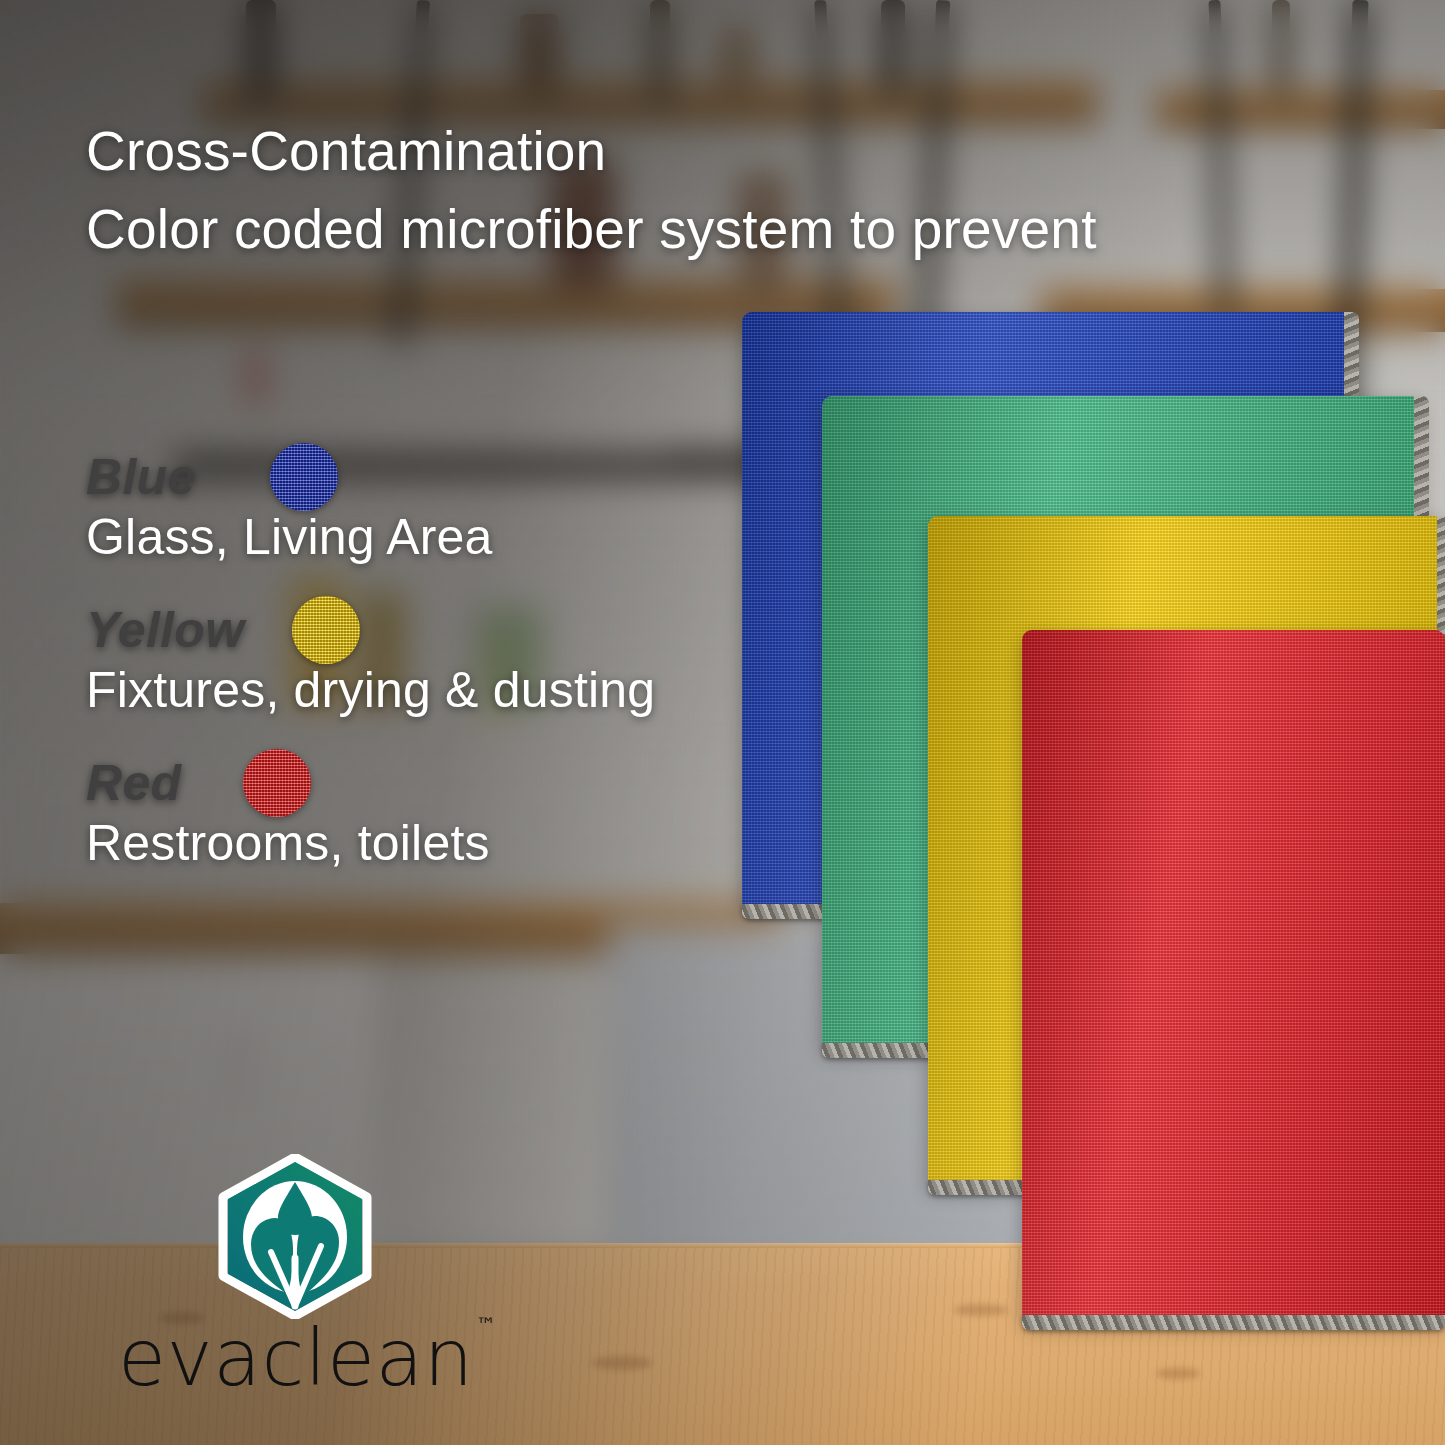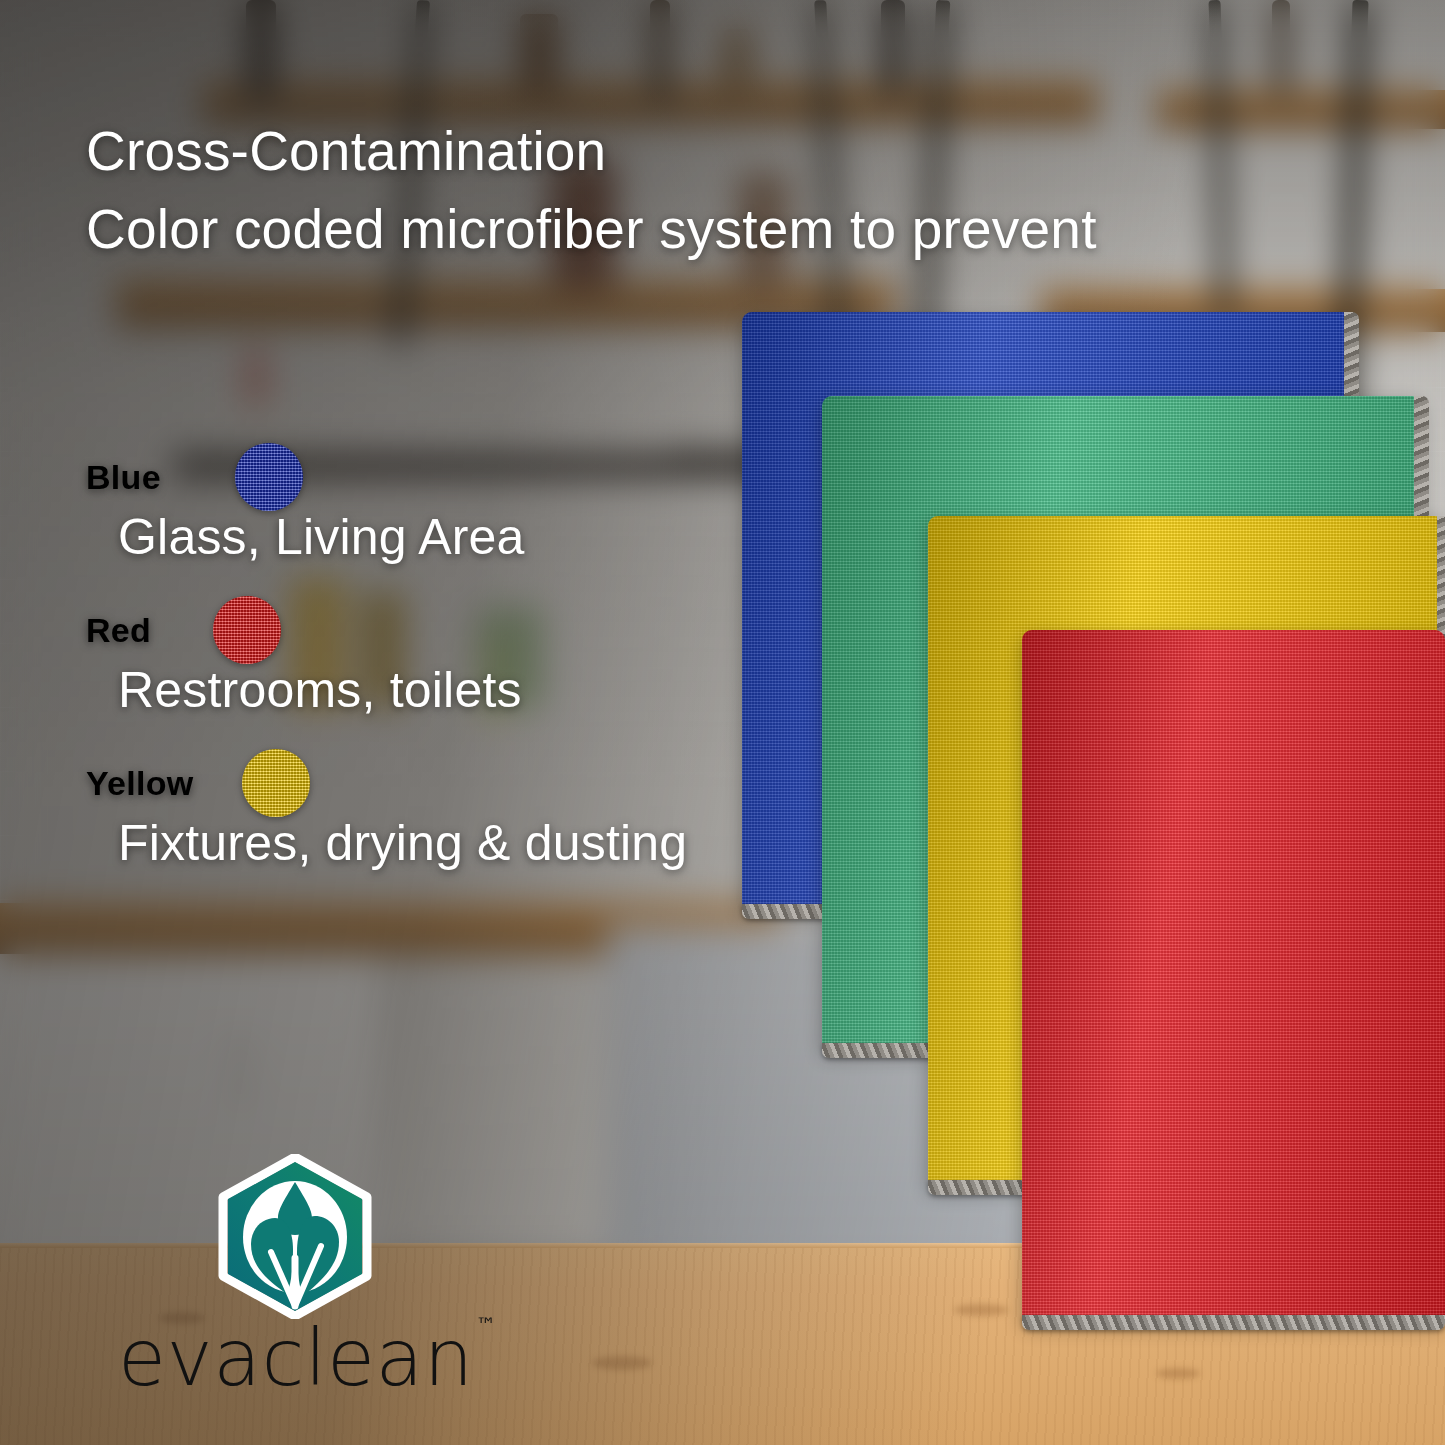--- a/index.html
+++ b/index.html
@@ -215,26 +215,27 @@
     top: 440px;
     width: 720px;
   }
   .legend-item { position: relative; margin-bottom: 28px; }
   .legend-row {
     display: flex;
     align-items: center;
     height: 74px;
   }
   .legend-name {
-    color: #000000;
-    font-size: 34px;
+    color: #404040;
+    font-size: 50px;
     font-weight: 700;
     letter-spacing: 0.3px;
     text-shadow: 0 2px 8px rgba(0,0,0,0.55);
     white-space: nowrap;
+    font-style: italic;
   }
   .swatch {
     width: 68px;
     height: 68px;
     border-radius: 50%;
     flex: none;
     position: relative;
     overflow: hidden;
     box-shadow: 0 2px 7px rgba(0,0,0,0.40);
   }
@@ -252,21 +253,20 @@
 
   .legend-desc {
     color: #ffffff;
     font-size: 50px;
     font-weight: 300;
     line-height: 1.1;
     letter-spacing: 0.2px;
     text-shadow: 0 2px 8px rgba(0,0,0,0.55);
     margin-top: -4px;
     white-space: nowrap;
-    margin-left: 32px;
   }
 
   
   .logo {
     position: absolute;
     left: 96px;
     bottom: 48px;
     display: flex;
     align-items: center;
     flex-direction: column;
@@ -387,32 +387,32 @@
       <div class="legend-row">
         <span class="legend-name">Blue</span>
         <span class="swatch sw-blue"></span>
       </div>
       <div class="legend-desc">Glass, Living Area</div>
     </div>
 
 
     <div class="legend-item">
       <div class="legend-row">
+        <span class="legend-name">Yellow</span>
+        <span class="swatch sw-yellow"></span>
+      </div>
+      <div class="legend-desc">Fixtures, drying &amp; dusting</div>
+    </div>
+
+    <div class="legend-item">
+      <div class="legend-row">
         <span class="legend-name">Red</span>
         <span class="swatch sw-red"></span>
       </div>
       <div class="legend-desc">Restrooms, toilets</div>
-    </div>
-
-    <div class="legend-item">
-      <div class="legend-row">
-        <span class="legend-name">Yellow</span>
-        <span class="swatch sw-yellow"></span>
-      </div>
-      <div class="legend-desc">Fixtures, drying &amp; dusting</div>
     </div>
 
   </div>
 
   <div class="logo">
     <span class="logo-mark">
       <svg viewBox="0 0 160 165" width="160" height="165" aria-hidden="true">
         <defs>
           <linearGradient id="hexg" x1="0" y1="1" x2="1" y2="0">
             <stop offset="0%" stop-color="#0a6b78"></stop>

